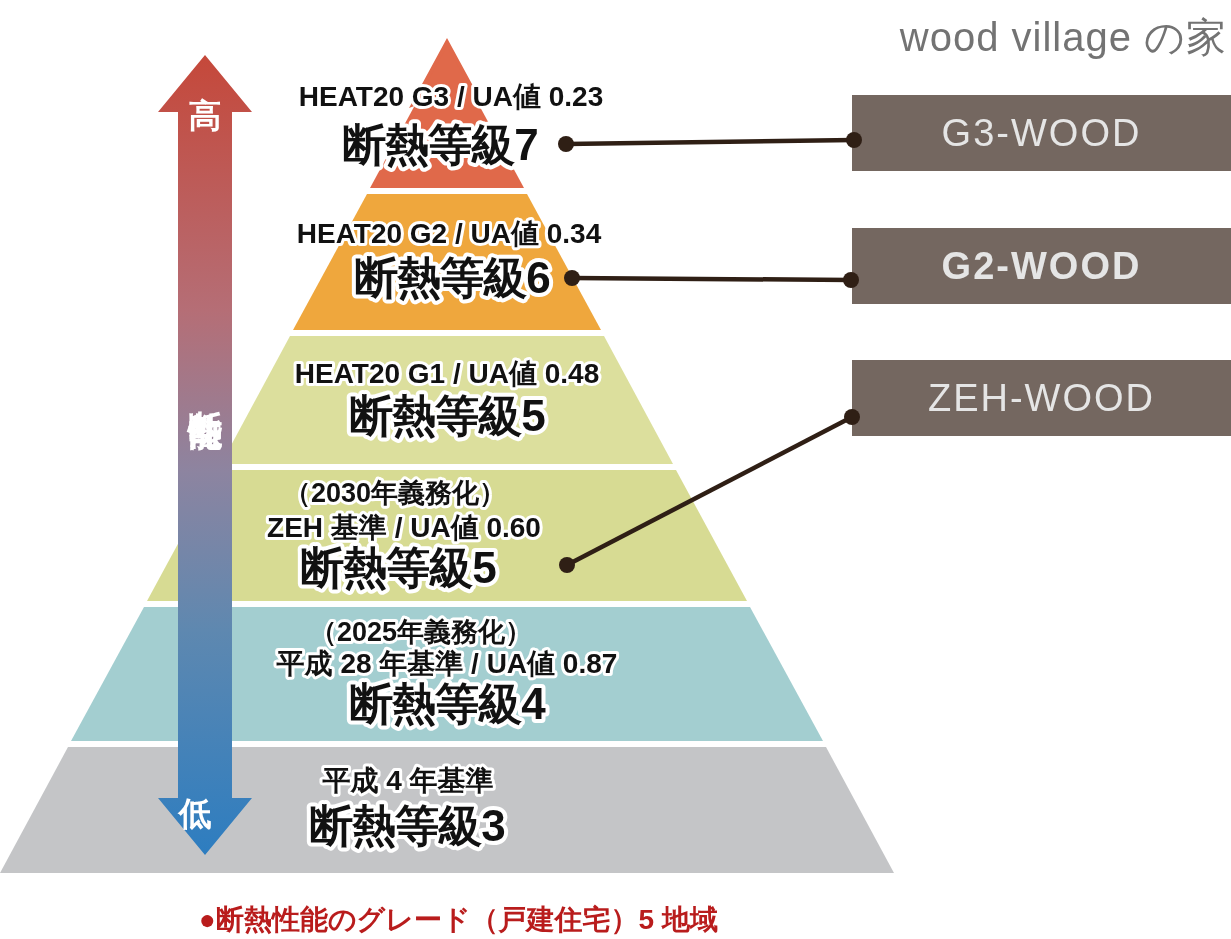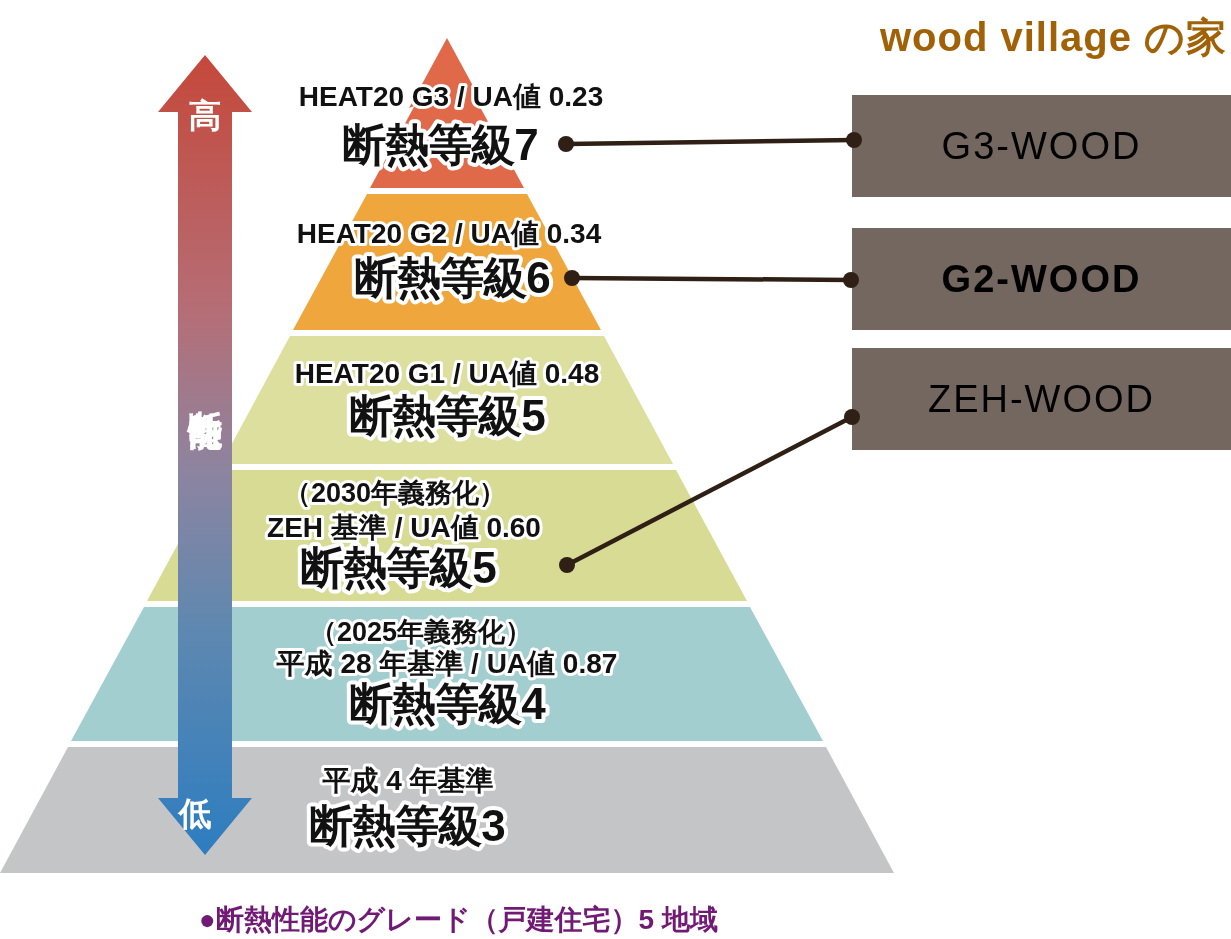--- a/index.html
+++ b/index.html
@@ -2,57 +2,57 @@
 <html><head>
 <meta charset="utf-8">
 <style>
   html,body{margin:0;padding:0;background:#fff;}
   .stage{
     position:relative;width:1231px;height:939px;background:#fff;overflow:hidden;
     font-family:"Liberation Sans","DejaVu Sans",sans-serif;
   }
   .stage svg{position:absolute;left:0;top:0;z-index:2;pointer-events:none;}
   .product-box{
-    position:absolute;left:852px;width:379px;height:102px;z-index:1;
+    position:absolute;left:852px;width:379px;height:76px;z-index:1;
     display:flex;align-items:center;justify-content:center;
-    color:#000000;font-size:38px;font-weight:400;letter-spacing:2px;
+    color:#e5e5e5;font-size:38px;font-weight:400;letter-spacing:2px;
   }
   .brand-title{
     position:absolute;top:10px;right:4px;z-index:3;
     font-size:40px;font-weight:400;letter-spacing:1px;white-space:nowrap;
   }
   .axis-text{position:absolute;z-index:3;color:#fff;text-align:center;white-space:nowrap;}
   .axis-high{left:175px;top:94px;width:60px;font-size:33px;font-weight:700;}
   .axis-low{left:165px;top:792px;width:60px;font-size:33px;font-weight:700;}
   .axis-vertical{
     left:187px;top:383px;font-size:34px;font-weight:700;line-height:1.08;
     writing-mode:vertical-rl;text-orientation:upright;letter-spacing:2px;
   }
   .caption{
     position:absolute;left:199px;top:901px;z-index:3;
-    color:#701a75;font-size:28px;font-weight:700;letter-spacing:0px;white-space:nowrap;
+    color:#b91c1c;font-size:28px;font-weight:700;letter-spacing:0px;white-space:nowrap;
   }
   
   svg text{paint-order:stroke;stroke-linejoin:round;fill:#111;}
   .t-sub {font-size:28px;font-weight:700;stroke:#fff;stroke-width:6px;}
   .t-note{font-size:27px;font-weight:700;stroke:#fff;stroke-width:6px;}
   .t-main{font-size:44px;font-weight:700;stroke:#fff;stroke-width:8px;letter-spacing:-1px;}
 </style>
 </head>
 <body>
 
 <div class="stage">
 
   <div class="product-box" style="top: 95px; background: rgb(116, 103, 96);">
     <span>G3-WOOD</span>
   </div>
   <div class="product-box" style="top: 228px; background: rgb(116, 103, 96); font-weight: bold;">
     <span>G2-WOOD</span>
   </div>
-  <div class="product-box" style="top: 348px; background: rgb(116, 103, 96); text-align: center;">
+  <div class="product-box" style="top: 360px; background: rgb(116, 103, 96); text-align: center;">
     <span>ZEH-WOOD</span>
   </div>
 
   <svg width="1231" height="939" viewBox="0 0 1231 939">
     <defs>
       <linearGradient id="perfArrowGrad" x1="0" y1="55" x2="0" y2="855" gradientUnits="userSpaceOnUse">
         <stop offset="0" stop-color="#c5483a"></stop>
         <stop offset="0.32" stop-color="#b56e76"></stop>
         <stop offset="0.52" stop-color="#8d84a0"></stop>
         <stop offset="0.72" stop-color="#5e88b0"></stop>
@@ -98,19 +98,19 @@
     <text class="t-main" x="398" y="583" text-anchor="middle">断熱等級5</text>
 
     <text class="t-note" x="421" y="641" text-anchor="middle">（2025年義務化）</text>
     <text class="t-sub" x="447" y="673" text-anchor="middle">平成 28 年基準 / UA値 0.87</text>
     <text class="t-main" x="447" y="719" text-anchor="middle">断熱等級4</text>
 
     <text class="t-sub" x="408" y="790" text-anchor="middle">平成 4 年基準</text>
     <text class="t-main" x="407" y="841" text-anchor="middle">断熱等級3</text>
   </svg>
 
-  <div class="brand-title" style="color: #a16207; font-weight: bold;">wood village の家</div>
+  <div class="brand-title" style="color: #737373;">wood village の家</div>
   <div class="axis-text axis-high">高</div>
   <div class="axis-text axis-low">低</div>
   <div class="axis-text axis-vertical">断熱性能</div>
   <div class="caption">●断熱性能のグレード（戸建住宅）5 地域</div>
 
 </div>
 
 </body></html>

